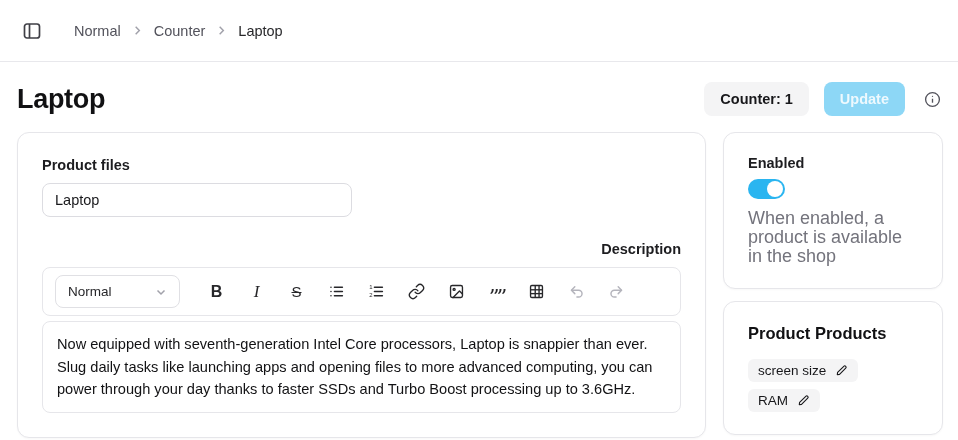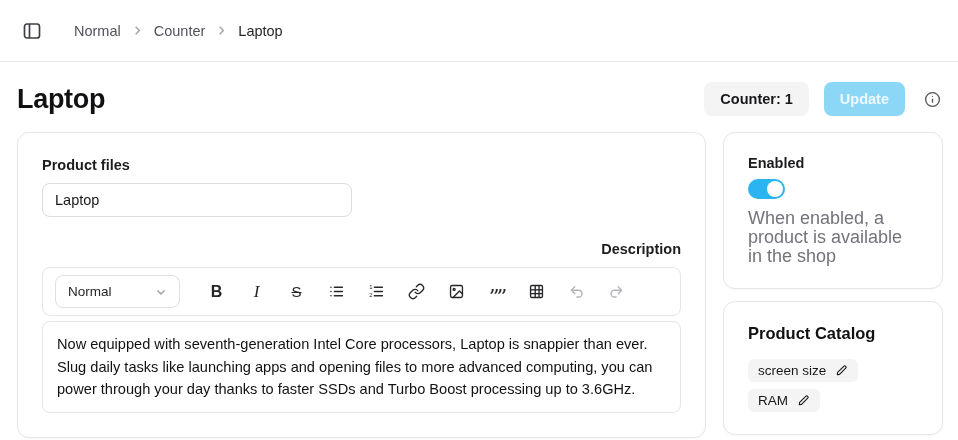--- a/index.html
+++ b/index.html
@@ -255,21 +255,21 @@
 
     <section class="card card-right">
       <span class="field-label" style="margin-bottom:8px;">Enabled</span>
       <button class="toggle">
         <span class="knob"></span>
       </button>
       <p class="help-text">When enabled, a product is available in the shop</p>
     </section>
 
     <section class="card card-right">
-      <h2 class="po-title">Product Catalog</h2>
+      <h2 class="po-title">Product Products</h2>
       <div class="chips">
         <button class="chip">
           <span>screen size</span>
           <span>
             <svg width="13" height="13" viewBox="0 0 20 20" fill="none" stroke="currentColor" stroke-width="1.7" stroke-linecap="round" stroke-linejoin="round">
               <path d="M13.5 3.5 a2.1 2.1 0 0 1 3 3 L7 16 3.5 16.5 4 13 Z"></path>
             </svg>
           </span>
         </button>
         <button class="chip">

